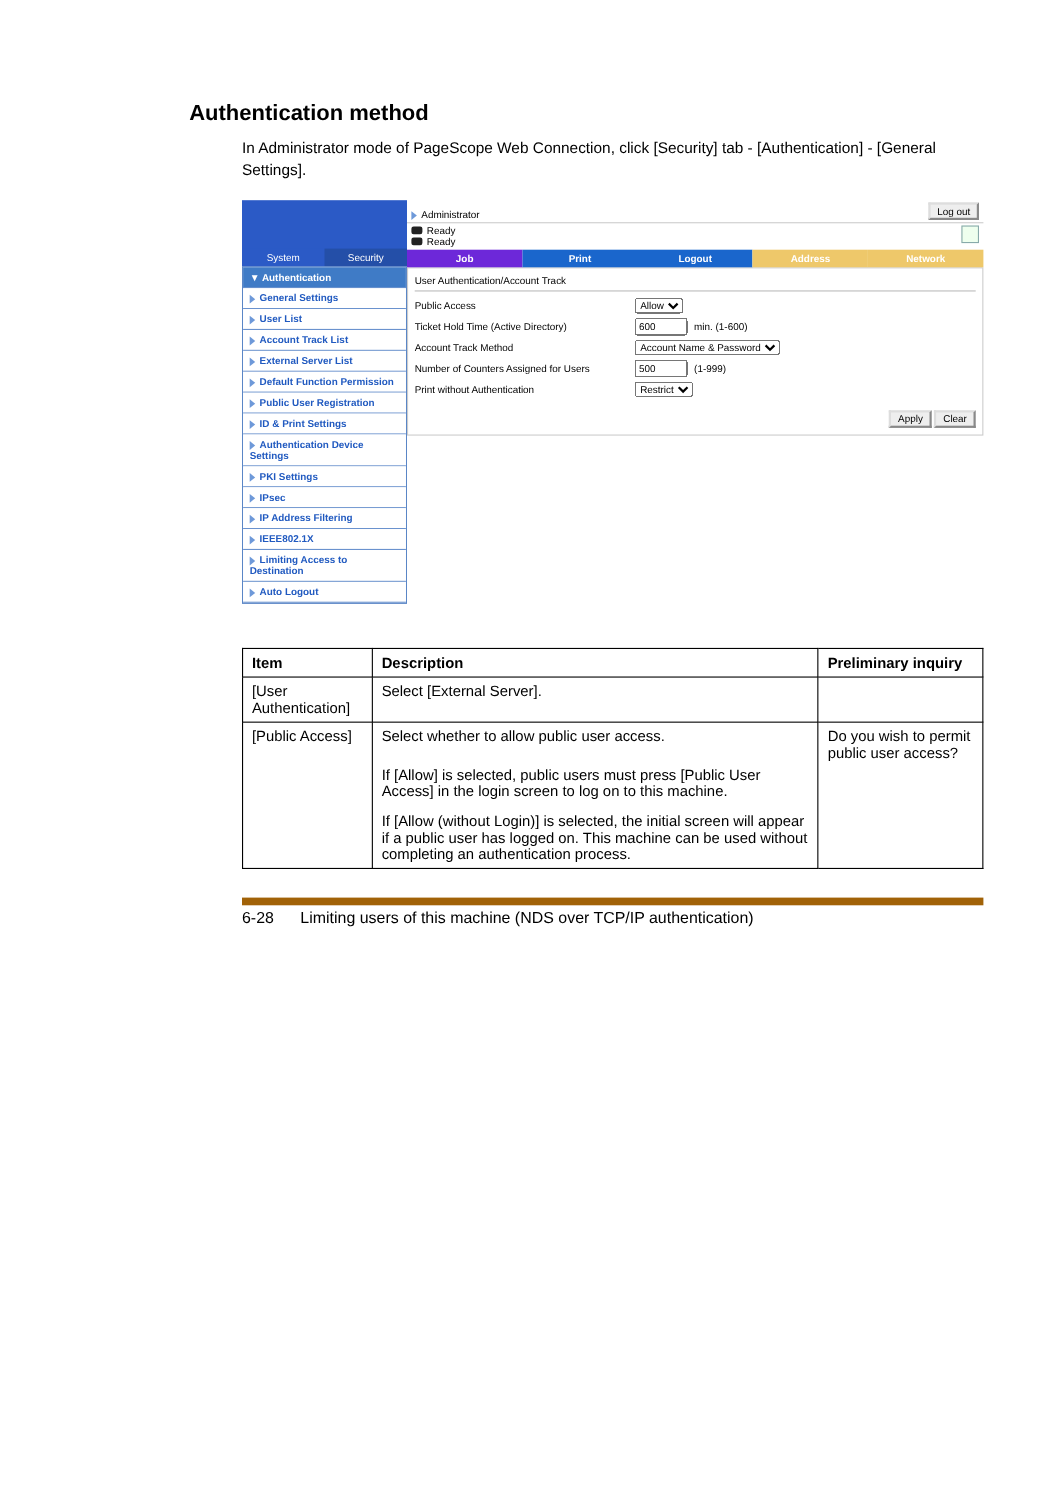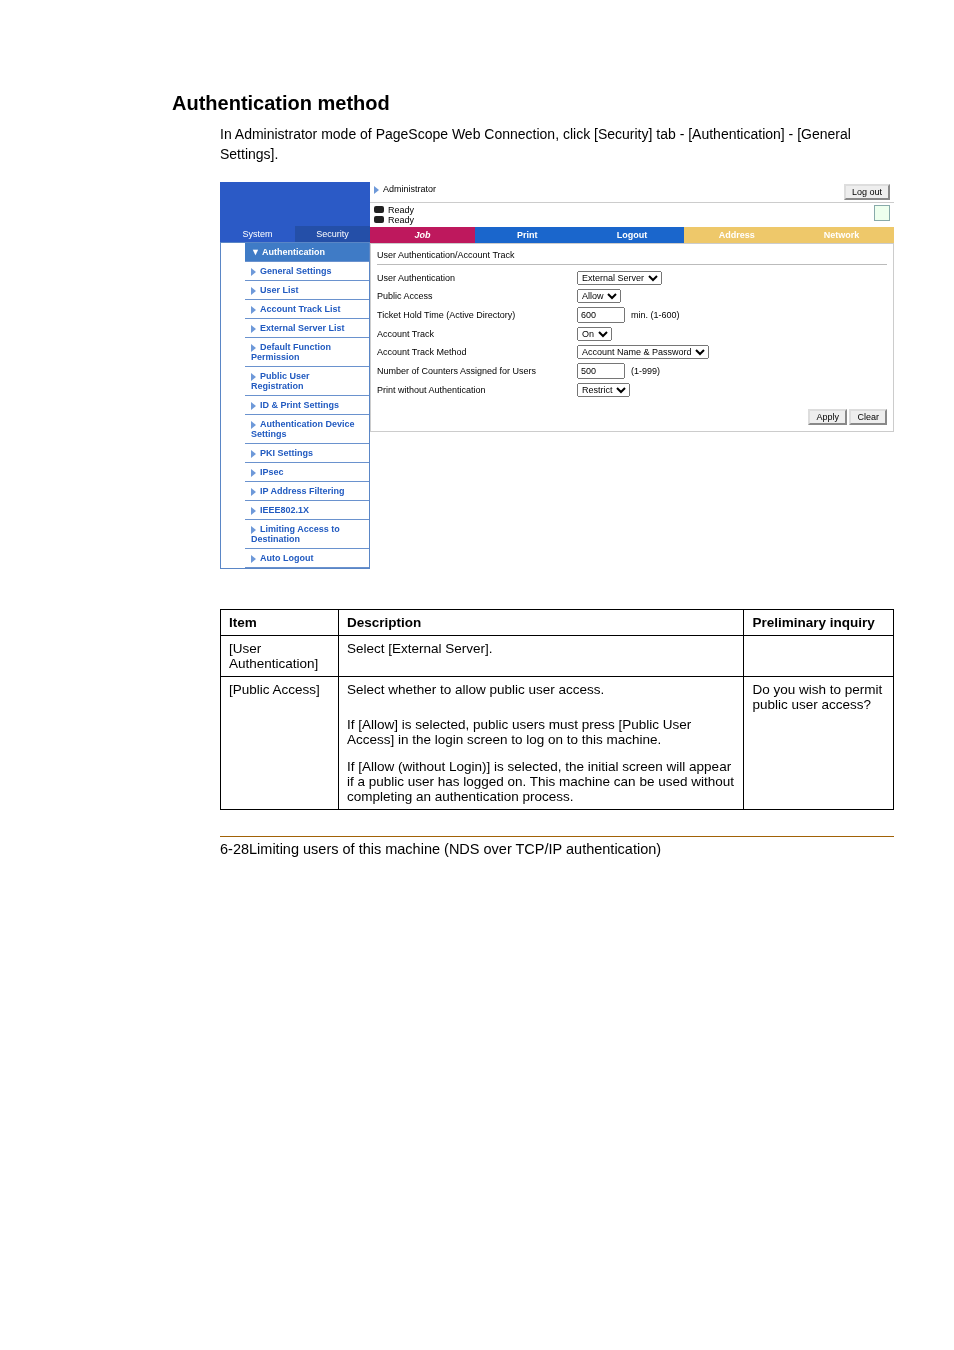--- a/index.html
+++ b/index.html
@@ -47,57 +47,56 @@
 }
 .side-list {
   border: 1px solid #5a86c6;
 }
 .side-item {
   padding: 4px 6px;
   border-bottom: 1px solid #6a92ce;
   color: #215ac0;
   background: #fff;
   font-weight: bold;
-  margin-left: 24px;
 }
 .side-group {
   background: #3f7bc6;
   color: #fff;
 }
 .bullet {
   display:inline-block; width:0; height:0;
   border-style: solid; border-width: 4px 0 4px 5px; border-color: transparent transparent transparent #4a7fd0;
   margin-right:4px; vertical-align: middle; opacity:.8;
 }
 .main {
   flex: 1;
 }
 .admin-bar {
   display:flex; justify-content:space-between; border-bottom:1px solid #ccc; padding:2px 4px;
-  align-items:flex-start;
+  align-items:flex-end;
 }
 .logout {
   border: 2px outset #ddd; background:#eee; padding:1px 6px; font-size:9px;
 }
 .status {
   display:flex; justify-content:space-between; padding:2px 4px;
 }
 .refresh {
   width:14px; height:14px; border:1px solid #8aa; background:#efe; display:inline-block;
 }
 .ready-icon {
   width:10px; height:7px; background:#222; display:inline-block; border-radius:2px; margin-right:4px;
 }
 .navtabs {
   display:flex;
 }
 .navtabs .tab {
   flex:1; padding:3px 0; text-align:center; color:#fff; font-weight:bold;
 }
-.tab-job   { background:#be185d;font-style:italic; }
+.tab-job   { background:#6d28d9; }
 .tab-print { background:#1a66cc; }
 .tab-storage{ background:#1a66cc; }
 .tab-address{ background:#eec86a; color:#5a3f00;}
 .tab-network{ background:#eec86a; color:#5a3f00;}
 .form-area {
   background:#fff; border:1px solid #ccc; padding:6px;
 }
 .form-title {
   font-weight:normal; border-bottom:1px solid #bbb; padding-bottom:4px; margin-bottom:4px;
 }
@@ -120,23 +119,24 @@
   padding: 5px 8px;
   text-align: left;
   vertical-align: top;
 }
 table.desc th {
   font-weight: bold;
 }
 
 .footer {
   margin-top: 26px;
-  border-top: 1px solid #a16207;
+  border-top: 7px solid #a16207;
   padding-top: 4px;
   display:flex;
+  gap: 24px;
   font-size: 14.5px;
 }
 .page-number { }
 .footer-text { }
 </style>
 </head>
 <body>
 
 <div class="page">
   <h3 class="section-title">Authentication method</h3>
@@ -184,35 +184,27 @@
           <div class="tab tab-print">Print</div>
           <div class="tab tab-storage">Logout</div>
           <div class="tab tab-address">Address</div>
           <div class="tab tab-network">Network</div>
         </div>
 
       <div class="form-area">
         <div class="form-title">User Authentication/Account Track</div>
         <div id="form-rows">
             <div class="form-row">
-              <span class="lbl">User Authentication</span>
-              <select><option>External Server</option></select>
-            </div>
-            <div class="form-row">
               <span class="lbl">Public Access</span>
               <select><option>Allow</option></select>
             </div>
             <div class="form-row">
               <span class="lbl">Ticket Hold Time (Active Directory)</span>
               <input type="text" value="600" style="">
               <span style="margin-left: 6px;">min. (1-600)</span>
-            </div>
-            <div class="form-row">
-              <span class="lbl">Account Track</span>
-              <select><option>On</option></select>
             </div>
             <div class="form-row">
               <span class="lbl">Account Track Method</span>
               <select><option>Account Name &amp; Password</option></select>
             </div>
             <div class="form-row">
               <span class="lbl">Number of Counters Assigned for Users</span>
               <input type="text" value="500" style="">
               <span style="margin-left: 6px;">(1-999)</span>
             </div>

